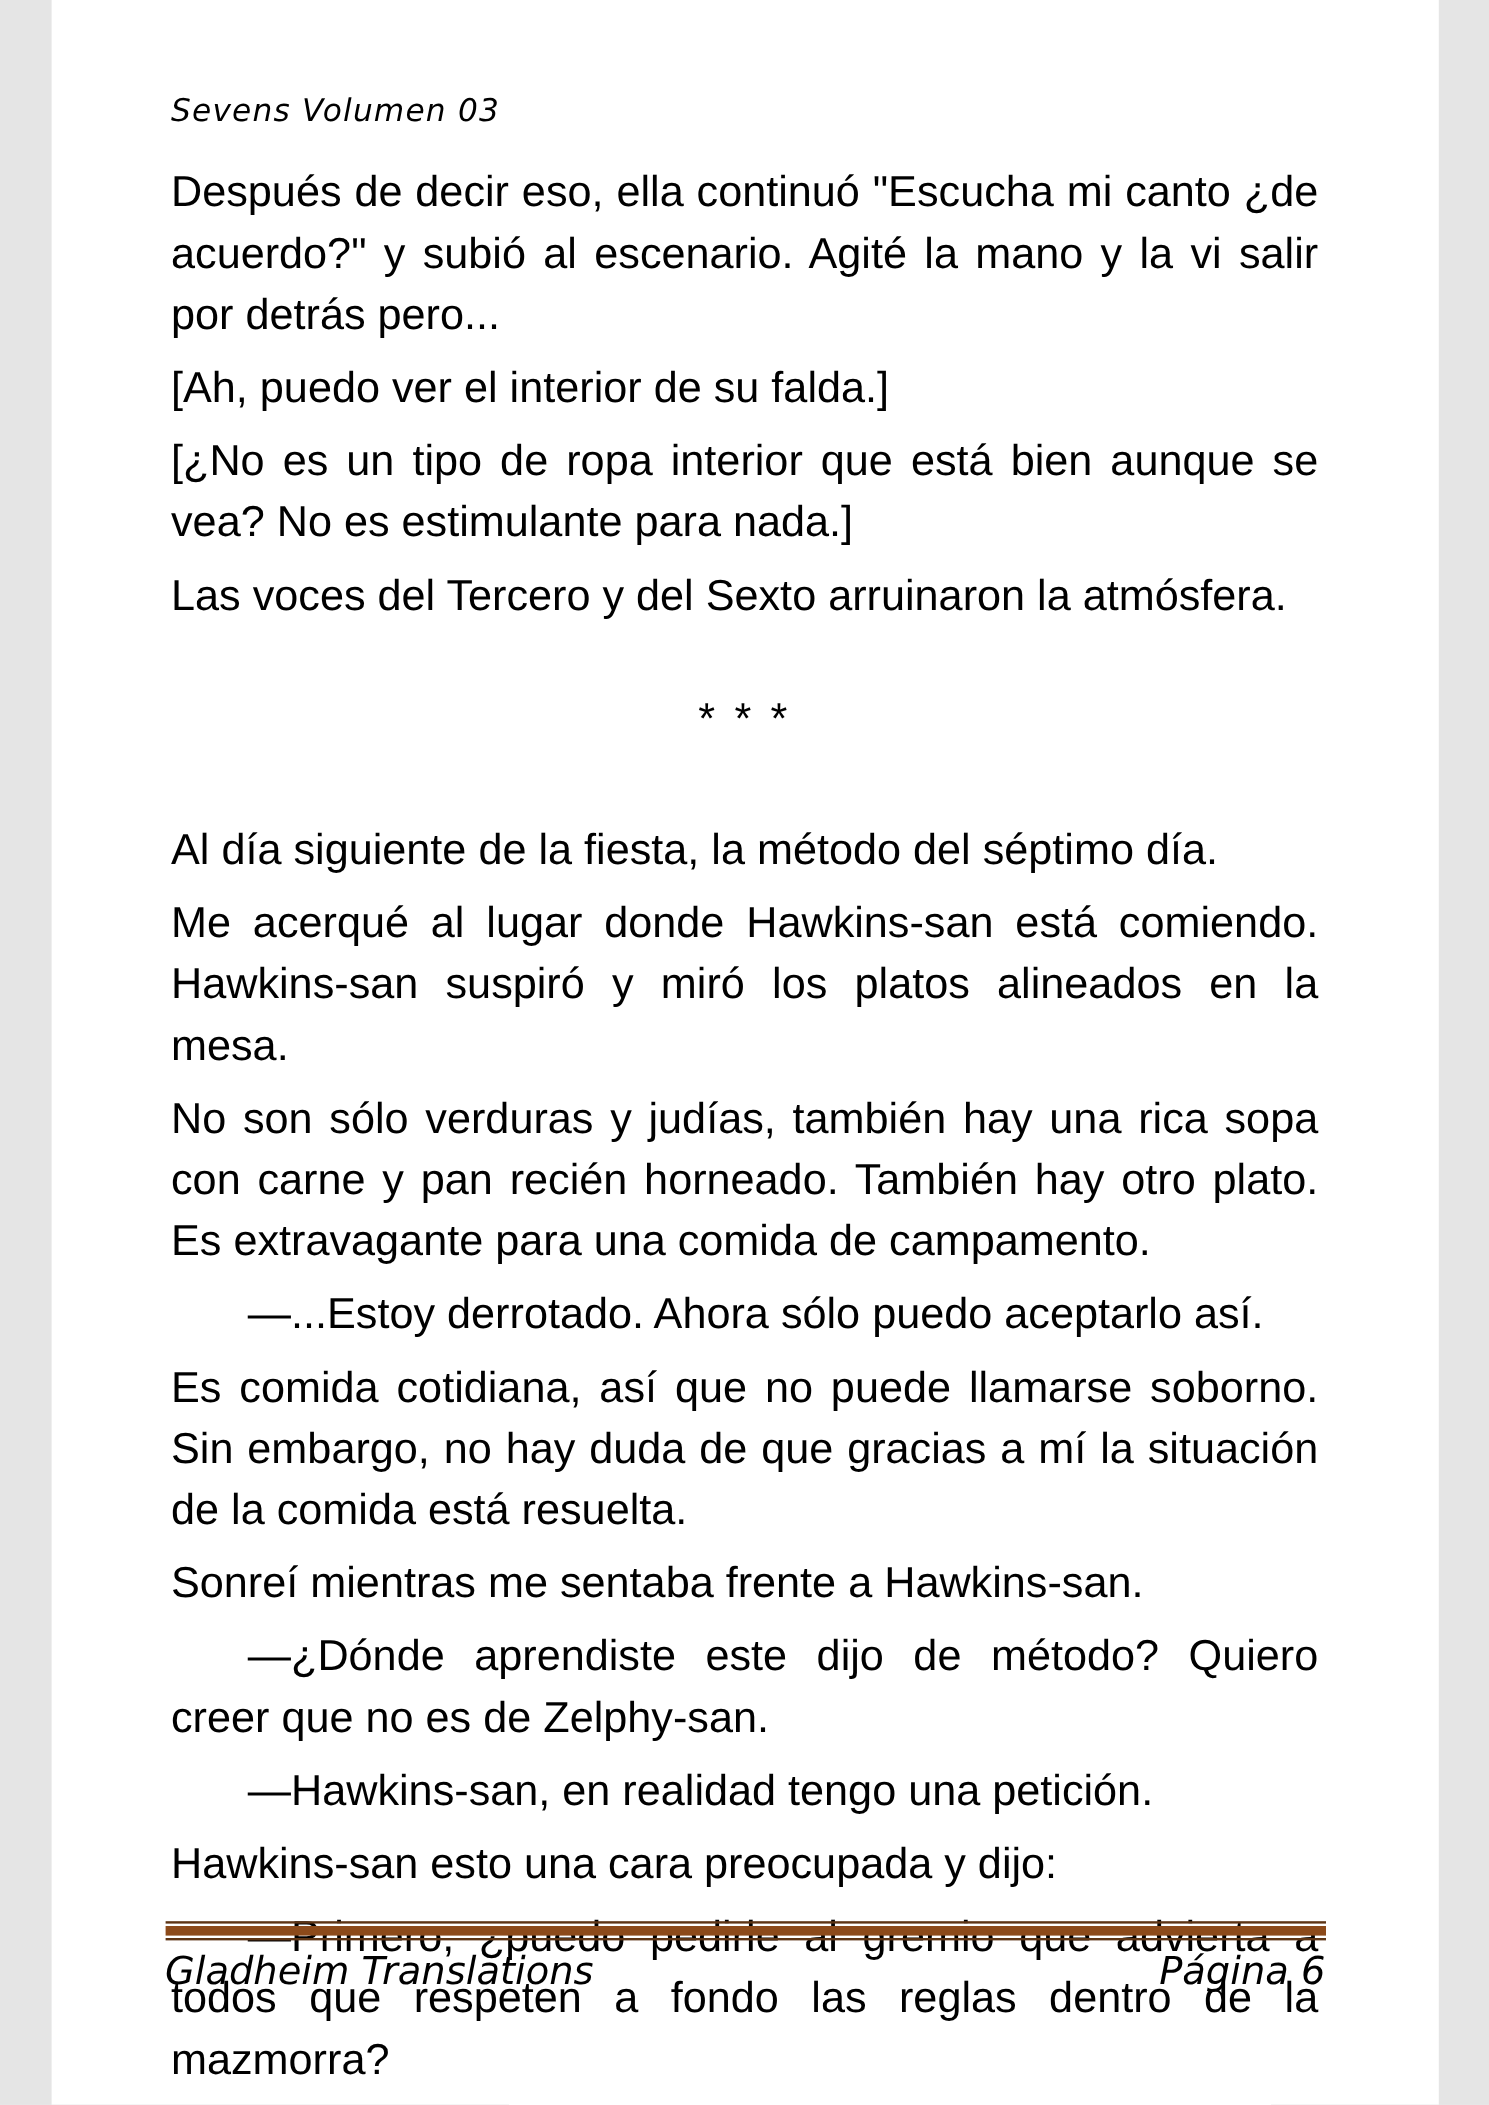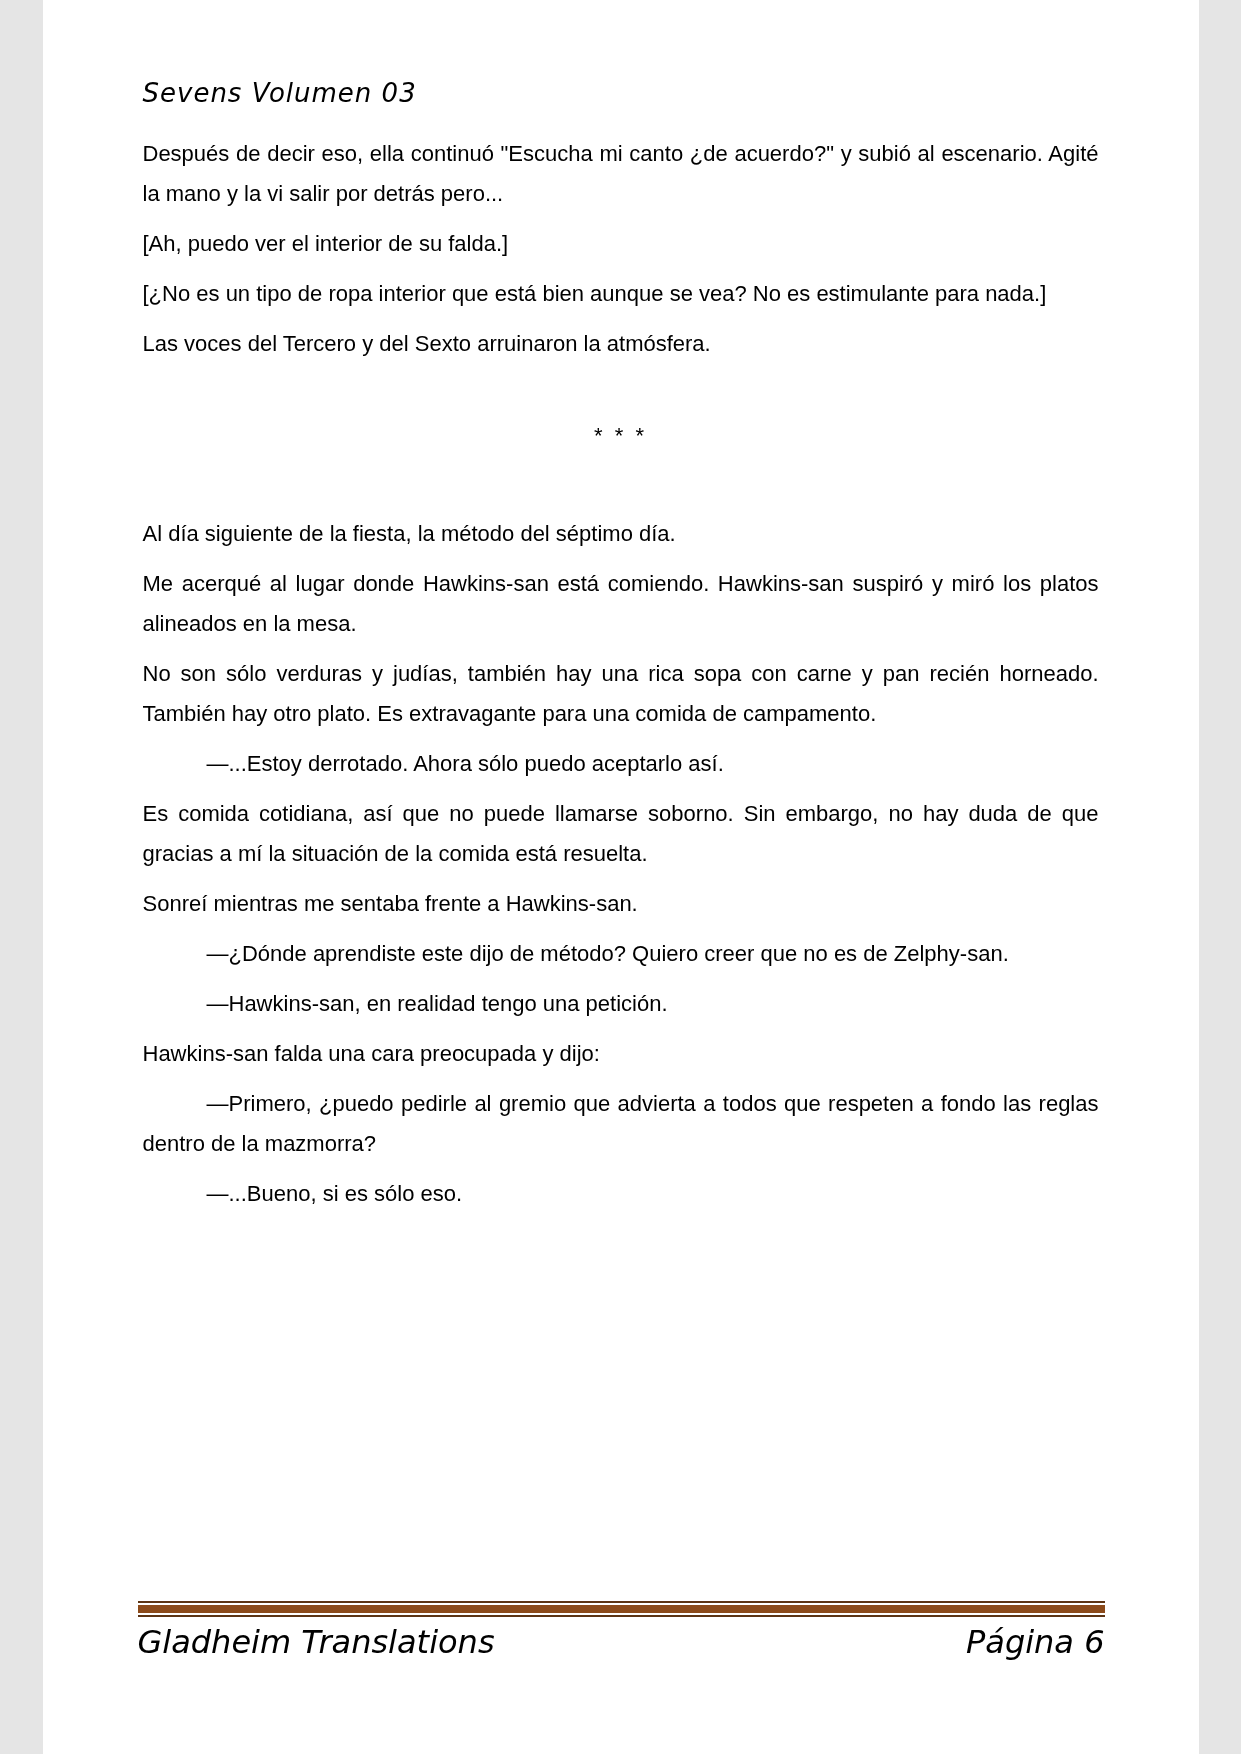--- a/index.html
+++ b/index.html
@@ -23,22 +23,22 @@
     font-style: italic;
     font-size: 26px;
     line-height: 34px;
     letter-spacing: 1px;
   }
   .doc-content {
     margin: 24px 100px 0 100px;
   }
   .para {
     margin: 0 0 10px 0;
-    font-size: 22px;
-    line-height: 40px;
+    font-size: 36px;
+    line-height: 51px;
     text-align: justify;
     text-justify: inter-word;
   }
   .para.dialogue {
     text-indent: 64px;
   }
   .para.separator {
     text-align: center;
     text-indent: 0;
     margin: 52px 0 58px 0;
@@ -87,21 +87,21 @@
       <p class="para normal">Las voces del Tercero y del Sexto arruinaron la atmósfera.</p>
       <p class="para separator">* * *</p>
       <p class="para normal">Al día siguiente de la fiesta, la método del séptimo día.</p>
       <p class="para normal">Me acerqué al lugar donde Hawkins-san está comiendo. Hawkins-san suspiró y miró los platos alineados en la mesa.</p>
       <p class="para normal">No son sólo verduras y judías, también hay una rica sopa con carne y pan recién horneado. También hay otro plato. Es extravagante para una comida de campamento.</p>
       <p class="para dialogue">—...Estoy derrotado. Ahora sólo puedo aceptarlo así.</p>
       <p class="para normal">Es comida cotidiana, así que no puede llamarse soborno. Sin embargo, no hay duda de que gracias a mí la situación de la comida está resuelta.</p>
       <p class="para normal">Sonreí mientras me sentaba frente a Hawkins-san.</p>
       <p class="para dialogue">—¿Dónde aprendiste este dijo de método? Quiero creer que no es de Zelphy-san.</p>
       <p class="para dialogue">—Hawkins-san, en realidad tengo una petición.</p>
-      <p class="para normal">Hawkins-san falda una cara preocupada y dijo:</p>
+      <p class="para normal">Hawkins-san esto una cara preocupada y dijo:</p>
       <p class="para dialogue">—Primero, ¿puedo pedirle al gremio que advierta a todos que respeten a fondo las reglas dentro de la mazmorra?</p>
       <p class="para dialogue">—...Bueno, si es sólo eso.</p>
     </div>
 
   <div class="doc-footer">
     <div class="rule-thin"></div>
     <div class="rule-gap"></div>
     <div class="rule-thick"></div>
     <div class="rule-gap"></div>
     <div class="rule-thin"></div>

